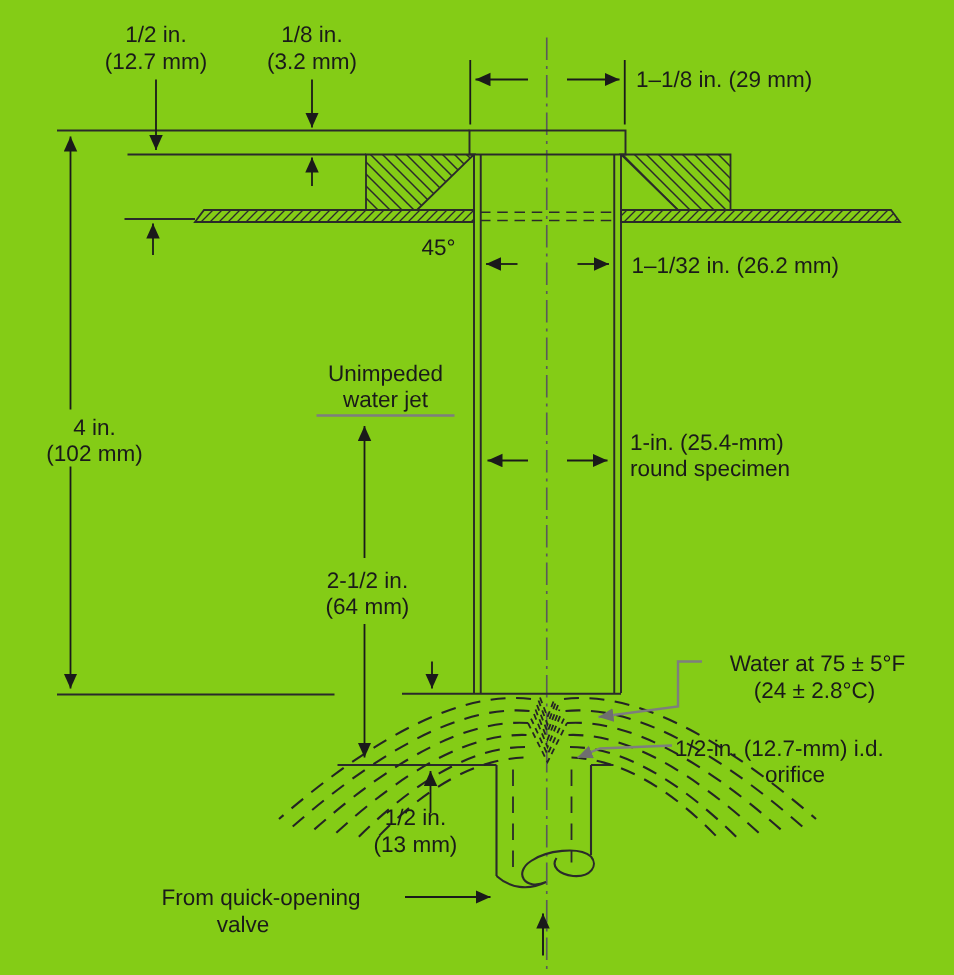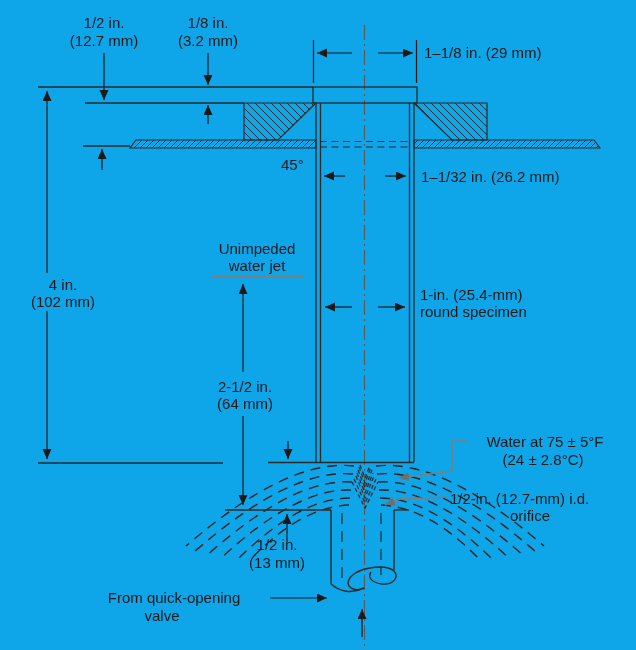--- a/index.html
+++ b/index.html
@@ -1,16 +1,16 @@
 <!DOCTYPE html>
 <html><head>
 <meta charset="utf-8">
 <style>
   html,body{margin:0;padding:0;background:#ffffff;}
-  .stage{width:636px;height:650px;position:relative;background:#0ea5e9;overflow:hidden;}
+  .stage{width:636px;height:650px;position:relative;background:#84cc16;overflow:hidden;}
   svg{display:block;}
   text{font-family:"Liberation Sans","DejaVu Sans",sans-serif;font-size:15px;fill:#1a1a1a;}
 </style>
 </head>
 <body>
 
 <div class="stage">
 <svg width="636" height="650" viewBox="0 0 636 650">
   <defs>
     <marker id="arrB" markerUnits="userSpaceOnUse" markerWidth="12" markerHeight="10" refX="10" refY="4.5" orient="auto">

